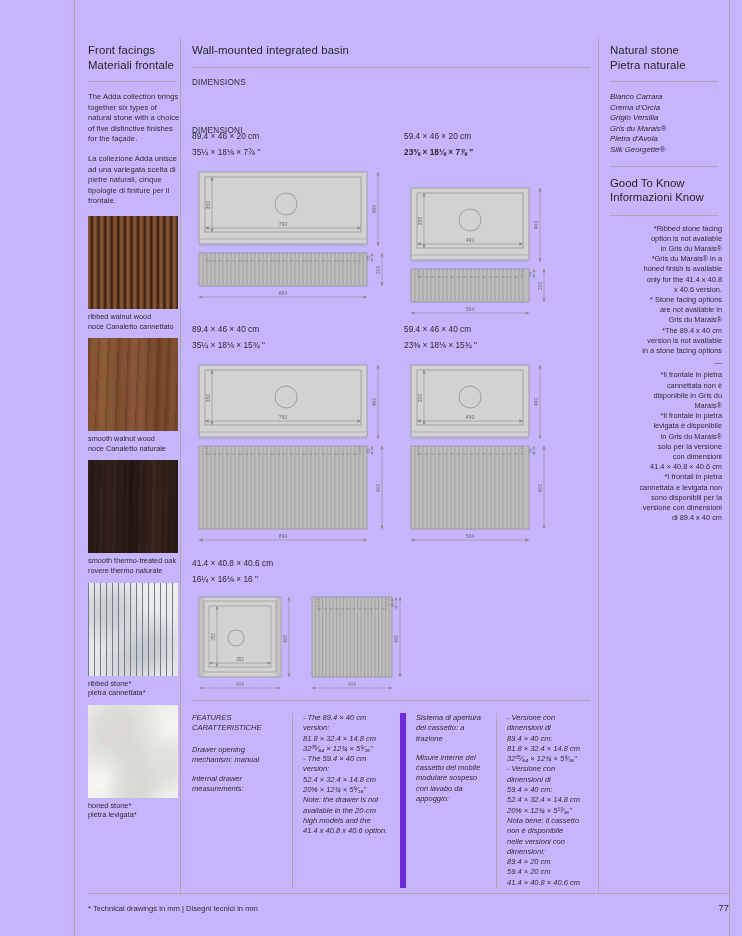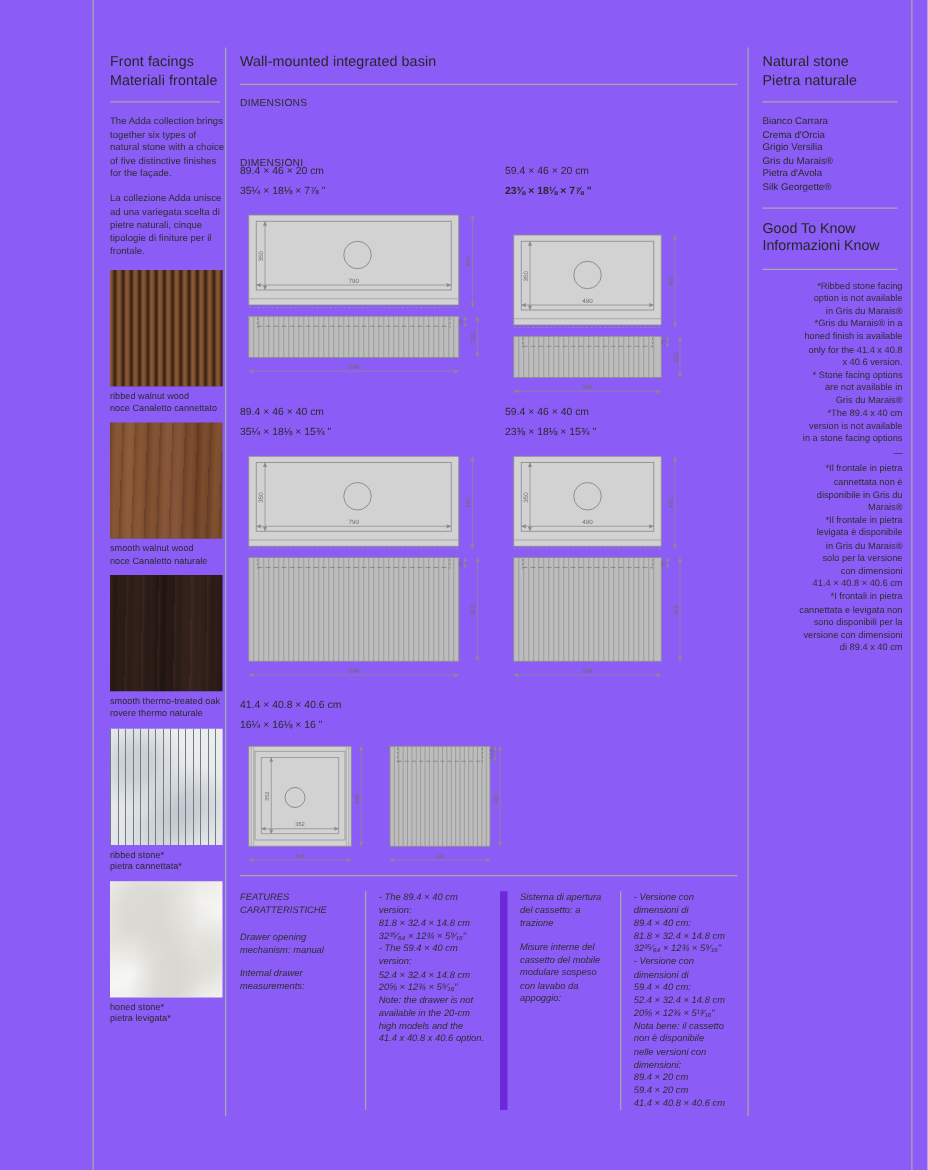--- a/index.html
+++ b/index.html
@@ -3,21 +3,21 @@
 <meta charset="utf-8">
 <style>
   * { box-sizing: border-box; margin: 0; padding: 0; }
   html, body {
     width: 742px; height: 936px;
     background: #d9d9d9;
     font-family: "Liberation Sans", sans-serif;
     color: #2c2c2c;
     overflow: hidden;
   }
-  .page { position: relative; width: 742px; height: 936px; background: #8b5cf6; }
+  .page { position: relative; width: 742px; height: 936px; background: #c4b5fd; }
 
   
   .vrule { position: absolute; top: 0; bottom: 0; width: 1px; background: #a8a8a8; }
   .vrule.l1 { left: 74px; top: 0; bottom: 0; }
   .vrule.l2 { left: 180px; top: 38px; height: 855px; }
   .vrule.l3 { left: 598px; top: 38px; height: 855px; }
   .vrule.r1 { left: 729px; top: 0; bottom: 0; }
 
   .col { position: absolute; }
 
@@ -111,21 +111,21 @@
   .feat-c.c3 { width:96px; border-left:6px solid #6d28d9; padding-left:10px; }
   .feat-c.c4 { width:96px; border-left:1px solid #a8a8a8; padding-left:10px; }
   .feat-txt { font-size:7.5px; line-height:10.3px; color:#2e2e2e;font-style:italic; }
   .feat-txt p { margin-bottom: 9px; }
   .feat-txt p:last-child { margin-bottom:0; }
   .feat-lines div { white-space: nowrap; }
 
   
   #rightcol { left: 610px; top: 43px; width: 112px; }
   #rightcol .rule { width: 108px; margin: 9px 0 10px; }
-  .stone-list { font-size:7.8px; line-height:10.6px; color:#2b2b2b; }
+  .stone-list { font-size:7.8px; line-height:10.6px; color:#2b2b2b;font-style:italic; }
   .gtk-head { font-size:11.4px; line-height:14.5px; color:#262626; }
   .gtk-txt { font-size:7.4px; line-height:10.2px; color:#2e2e2e;text-align:right; }
 
   
   #footer { position:absolute; left:88px; top:893px; width:641px; }
   #footer .topline { width:641px; height:1px; background:#a8a8a8; }
   .foot-row { display:flex; justify-content:space-between; align-items:baseline; padding-top:8px; }
   .foot-note { font-size:7.6px; color:#2e2e2e; }
   .foot-page { font-size:9.4px; color:#2e2e2e; }
 </style>
@@ -679,14 +679,21 @@
       <div>con dimensioni</div>
       <div>41.4 × 40.8 × 40.6 cm</div>
       <div>*I frontali in pietra</div>
       <div>cannettata e levigata non</div>
       <div>sono disponibili per la</div>
       <div>versione con dimensioni</div>
       <div>di 89.4 x 40 cm</div>
     </div>
   </div>
 
+  <div id="footer">
+    <div class="topline"></div>
+    <div class="foot-row">
+      <div class="foot-note">* Technical drawings in mm | Disegni tecnici in mm</div>
+      <div class="foot-page">77</div>
+    </div>
+  </div>
 
 </div>
 
 </body></html>

